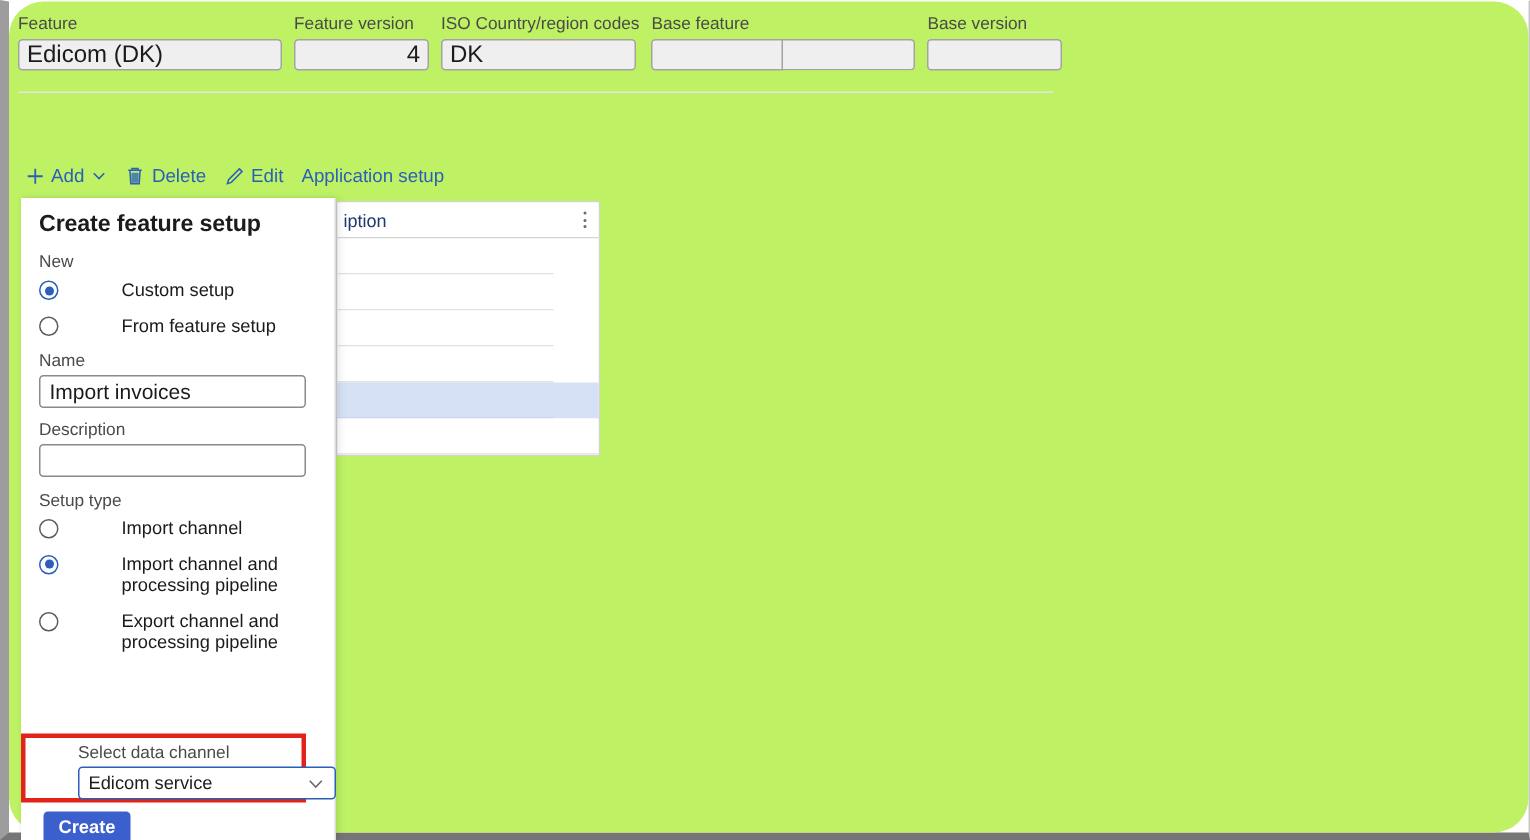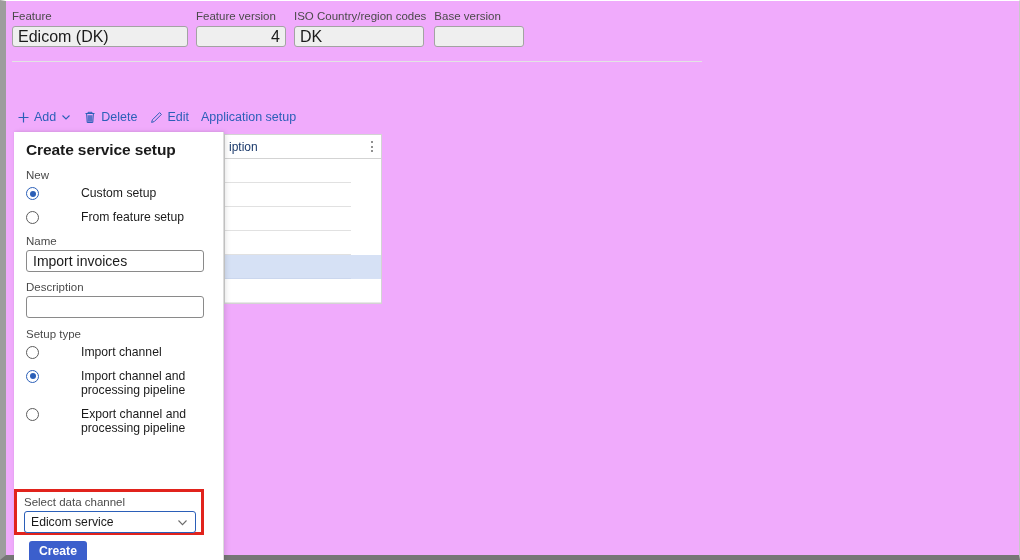--- a/index.html
+++ b/index.html
@@ -15,21 +15,21 @@
   }
   
   #app {
     position:absolute; left:0; top:0; width:1020px; height:560px;
     background:#ffffff;
     border-left:6px solid #9d9d9d;
     border-bottom:5px solid #767676;
     border-right:1px solid #c8c8c8;
     border-top:1px solid #ffffff;
   }
-  .page { position:relative; width:100%; height:100%; background:#f0abfc; }
+  .page { position:relative; width:100%; height:100%; background:#bef264;border-radius:23px; }
 
   
   #header-fields {
     position:absolute; left:6px; top:8px; height:48px; width:700px;
     display:flex; align-items:flex-start;
   }
   .fld { display:flex; flex-direction:column; margin-right:8px; }
   .fld-label {
     font-size:11.5px; color:#4a4a4a; line-height:14px;
     margin-bottom:3px; white-space:nowrap;
@@ -73,21 +73,21 @@
     display:flex; align-items:center; color:#2b5fb8; font-size:12.5px;
     padding:2px 8px 2px 4px; cursor:pointer; white-space:nowrap;
   }
   .tb-ico { display:inline-flex; align-items:center; justify-content:center;
     width:14px; height:14px; margin-right:4px; }
   .tb-ico svg { display:block; }
   .tb-caret { margin-left:5px; display:inline-flex; }
 
   
   #grid-panel {
-    position:absolute; left:218px; top:133px; width:158px; height:170px;
+    position:absolute; left:218px; top:133px; width:176px; height:170px;
     background:#ffffff; border:1px solid #d3d3d3;
   }
   #grid-header {
     position:relative; height:24px; border-bottom:1px solid #d3d3d3;
     display:flex; align-items:center; background:#fff;
   }
   #grid-header .col-title {
     font-size:12px; color:#1b3a6b; padding-left:4px;
   }
   #grid-menu-icon {
@@ -141,20 +141,21 @@
     background:#fff; font-size:14px; color:#1b1b1b;
     padding:0 6px; font-family:"Liberation Sans", sans-serif;
     display:flex; align-items:center;
   }
   .field-block { margin-bottom:9px; }
 
   
   #channel-highlight {
     position:absolute; left:0px; top:357px; width:190px; height:46px;
     border:3px solid #e1231c;
+    padding-left:28px;
   }
   #channel-inner { padding:4px 0 0 7px; }
   #channel-label { font-size:11.5px; color:#4a4a4a; margin-bottom:3px; }
   #channel-select {
     width:172px; height:22px; border:1.5px solid #2b5fb8; border-radius:3px;
     background:#fff; display:flex; align-items:center; justify-content:space-between;
     padding:0 6px; font-size:12.2px; color:#1b1b1b; cursor:pointer;gap:17px;
   }
   #channel-select .chev { display:inline-flex; align-items:center; }
 
@@ -181,20 +182,27 @@
     <div class="fld">
       <div class="fld-label">Feature version</div>
       <div class="fld-box num" style="width:90px;">4</div>
     </div>
 
     <div class="fld">
       <div class="fld-label">ISO Country/region codes</div>
       <div class="fld-box" style="width:130px;">DK</div>
     </div>
 
+    <div class="fld">
+      <div class="fld-label">Base feature</div>
+      <div class="pairbox">
+        <div class="fld-box" style="width:88px;"></div>
+        <div class="fld-box" style="width:88px;"></div>
+      </div>
+    </div>
 
     <div class="fld">
       <div class="fld-label">Base version</div>
       <div class="fld-box" style="width:90px;"></div>
     </div>
 
   </div>
   <div id="header-rule"></div>
 
 
@@ -263,21 +271,21 @@
     <div class="grid-row selected">
           <span class="sep"></span>
         </div>
     <div class="grid-row plain">
           <span class="sep"></span>
         </div>
   </div>
 
   <div id="dialog">
 
-    <div id="dialog-title">Create service setup</div>
+    <div id="dialog-title">Create feature setup</div>
 
     <div class="grp-label">New</div>
 
     <div class="radio-row">
       <span class="radio checked"></span>
       <span class="radio-label">Custom setup</span>
     </div>
 
     <div class="radio-row">
       <span class="radio"></span>

